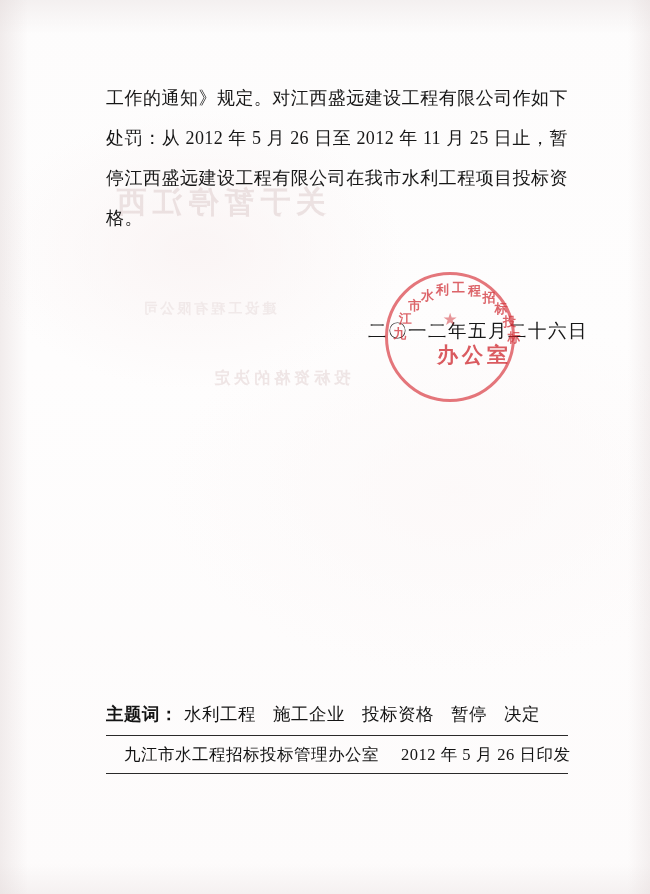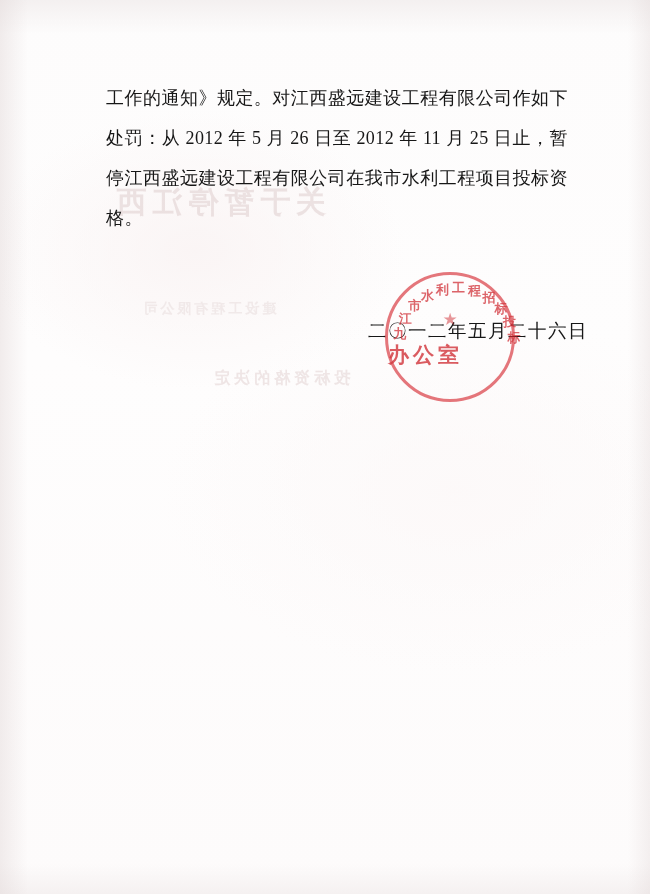--- a/index.html
+++ b/index.html
@@ -122,21 +122,21 @@
     left: 50%;
     top: 50%;
     transform-origin: 0 0;
     white-space: nowrap;
   }
   .seal-center {
     position: absolute;
     left: 0;
     right: 0;
     top: 66px;
-    text-align: left;
+    text-align: right;
     color: rgba(206, 36, 44, 0.85);
     font-family: "DejaVu Sans", sans-serif;
     font-size: 21px;
     font-weight: bold;
     letter-spacing: 4px;
   }
   .seal-star {
     position: absolute;
     left: 50%;
     top: 34px;
@@ -213,14 +213,24 @@
       <span style="transform: rotate(18deg) translate(0,-58px) rotate(-18deg);">程</span>
       <span style="transform: rotate(34deg) translate(0,-58px) rotate(-34deg);">招</span>
       <span style="transform: rotate(50deg) translate(0,-58px) rotate(-50deg);">标</span>
       <span style="transform: rotate(66deg) translate(0,-58px) rotate(-66deg);">投</span>
       <span style="transform: rotate(82deg) translate(0,-58px) rotate(-82deg);">标</span>
     </div>
     <div class="seal-star">★</div>
     <div class="seal-center">办公室</div>
   </div>
 
+  <div class="footer">
+    <div class="footer-keywords">
+      <span class="kw-label">主题词：</span><span class="kw">水利工程</span><span class="kw">施工企业</span><span class="kw">投标资格</span><span class="kw">暂停</span><span class="kw">决定</span>
+    </div>
+    <div class="rule"></div>
+    <div class="footer-issuer">
+      <span>九江市水工程招标投标管理办公室</span><span class="gap"></span><span>2012 年 5 月 26 日印发</span>
+    </div>
+    <div class="rule-thin"></div>
+  </div>
 
 </div>
 
 </body></html>

